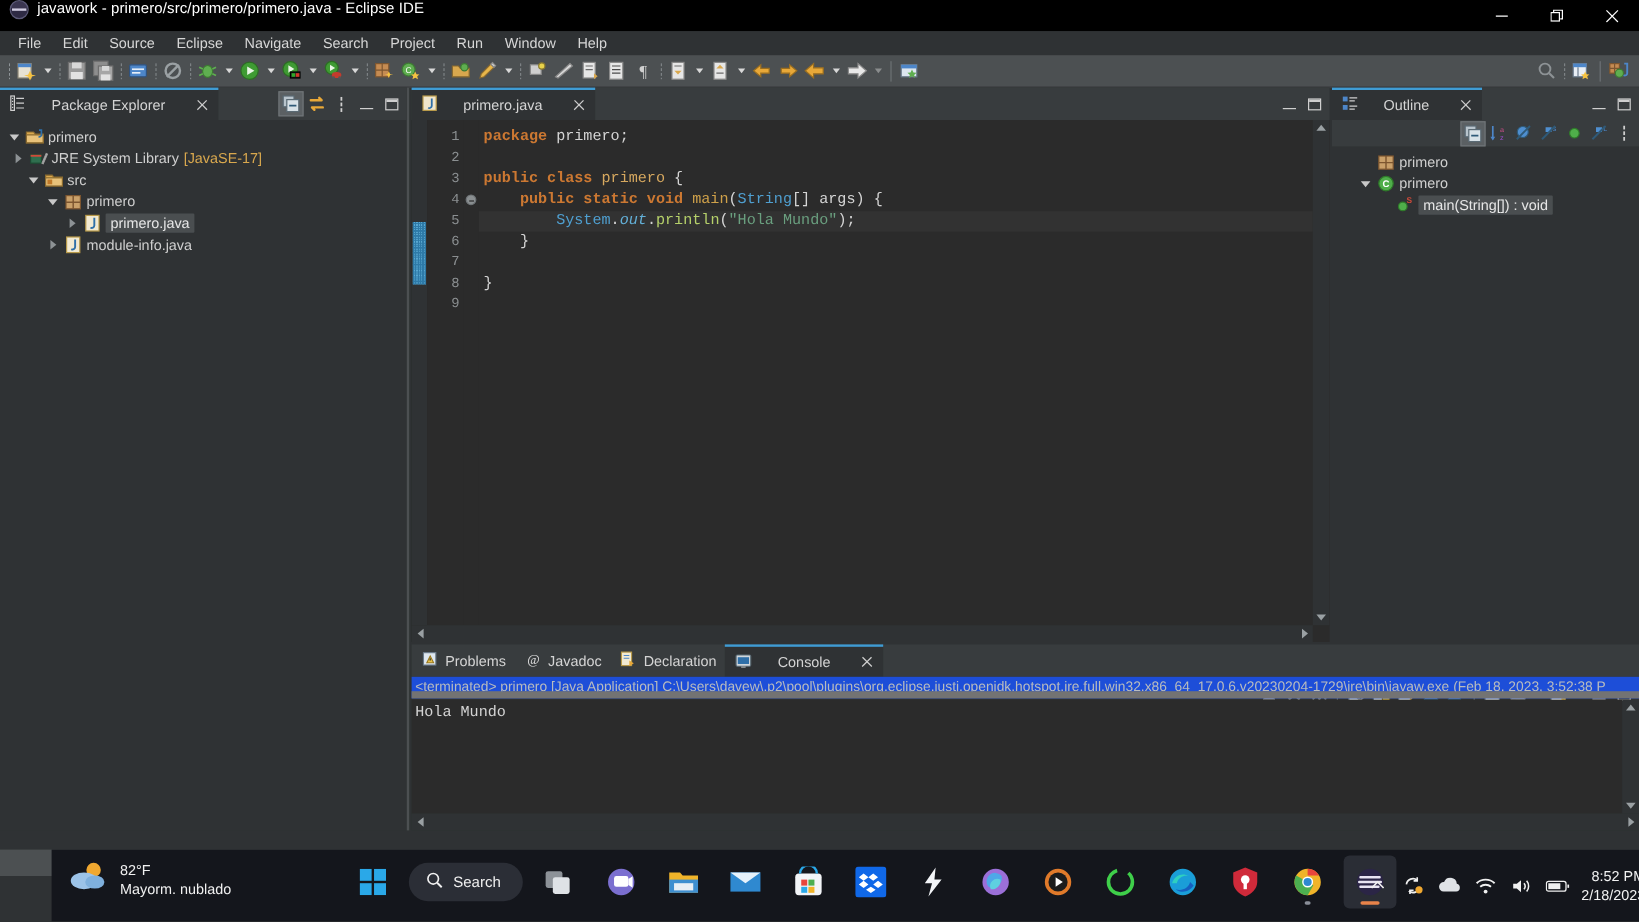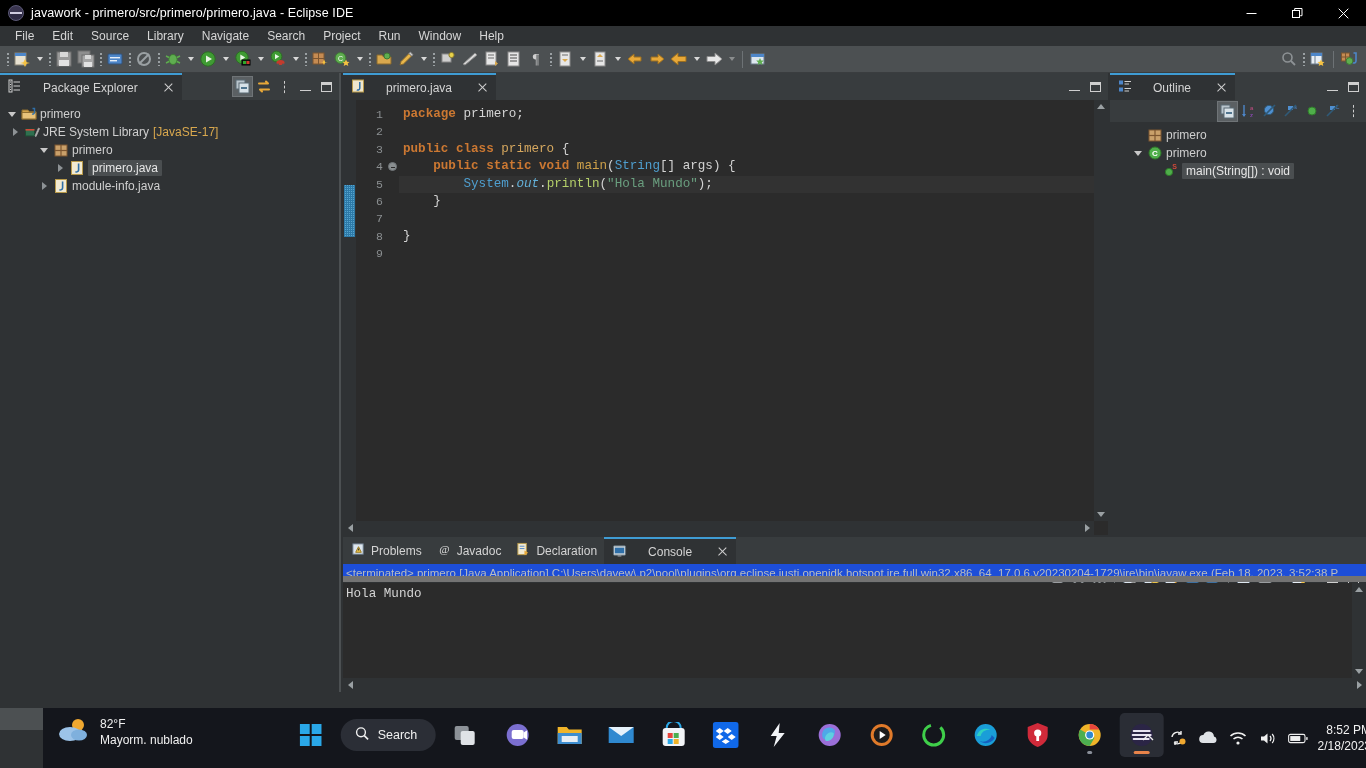--- a/index.html
+++ b/index.html
@@ -8,21 +8,21 @@
     overflow: hidden;
     background: #2f3234;
     font-family: "Liberation Sans", sans-serif;
     -webkit-font-smoothing: antialiased;
   }
   #app { position: relative; width: 1366px; height: 768px; }
 
   
   .titlebar {
     position: absolute; top: 0; left: 0; width: 1366px; height: 26px;
-    background: #000000; display: flex; align-items: center;
+    background: #000000; display: flex; 
   }
   .tb-icon {
     width: 16px; height: 16px; margin-left: 8px; margin-right: 7px;
     border-radius: 50%;
     background: linear-gradient(#3a3550 0 40%, #2b2740 40% 55%, #2e2a44 55% 100%);
     border: 1px solid #5c5a78; position: relative; flex: none;
   }
   .tb-icon:after {
     content: ""; position: absolute; left: 1px; right: 1px; top: 6px; height: 2px;
     background: #cfcbe0;
@@ -290,21 +290,21 @@
             <line x1="10.3" y1="0.7" x2="0.7" y2="10.3" stroke="#fff"></line>
           </svg>
       </div>
     </div>
   </div>
 
   <div class="menubar" id="menubar">
       <div class="menu-item">File</div>
       <div class="menu-item">Edit</div>
       <div class="menu-item">Source</div>
-      <div class="menu-item">Library</div>
+      <div class="menu-item">Eclipse</div>
       <div class="menu-item">Navigate</div>
       <div class="menu-item">Search</div>
       <div class="menu-item">Project</div>
       <div class="menu-item">Run</div>
       <div class="menu-item">Window</div>
       <div class="menu-item">Help</div>
     </div>
 
   <div class="toolbar">
     <div class="tsep">
@@ -608,20 +608,31 @@
           <span class="tico">
             <svg width="16" height="16" viewBox="0 0 16 16">
               <rect x="1.5" y="5" width="9" height="7" fill="#2f6f4f" stroke="#1d4a33"></rect>
               <rect x="1.5" y="5" width="9" height="1.6" fill="#d04a3a"></rect>
               <path d="M11 12l3.5-8 1 .5-3.5 8z" fill="#e8e8e8" stroke="#9a9a9a"></path>
             </svg>
           </span>
           <span class="tlabel">JRE System Library</span>
           <span class="lib-suffix"> [JavaSE-17]</span>
         </div>
+        <div class="trow" style="padding-left: 20px;">
+          <span class="twist down"></span>
+          <span class="tico">
+            <svg width="16" height="16" viewBox="0 0 16 16">
+              <path d="M1 4h5.5l1.3 1.6H15V13H1z" fill="#d9a84e" stroke="#8a6a2f"></path>
+              <rect x="1" y="6.2" width="14" height="6.8" fill="#e8c27a" stroke="#8a6a2f"></rect>
+              <rect x="2.5" y="7.6" width="4" height="4" fill="#c07a2a"></rect>
+            </svg>
+          </span>
+          <span class="tlabel">src</span>
+        </div>
         <div class="trow" style="padding-left: 36px;">
           <span class="twist down"></span>
           <span class="tico">
             <svg width="16" height="16" viewBox="0 0 16 16">
               <rect x="2" y="3" width="12" height="11" fill="#c9a06a" stroke="#7d5630"></rect>
               <line x1="8" y1="3" x2="8" y2="14" stroke="#7d5630" stroke-width="1.2"></line>
               <line x1="2" y1="8.5" x2="14" y2="8.5" stroke="#7d5630" stroke-width="1.2"></line>
             </svg>
           </span>
           <span class="tlabel">primero</span>

